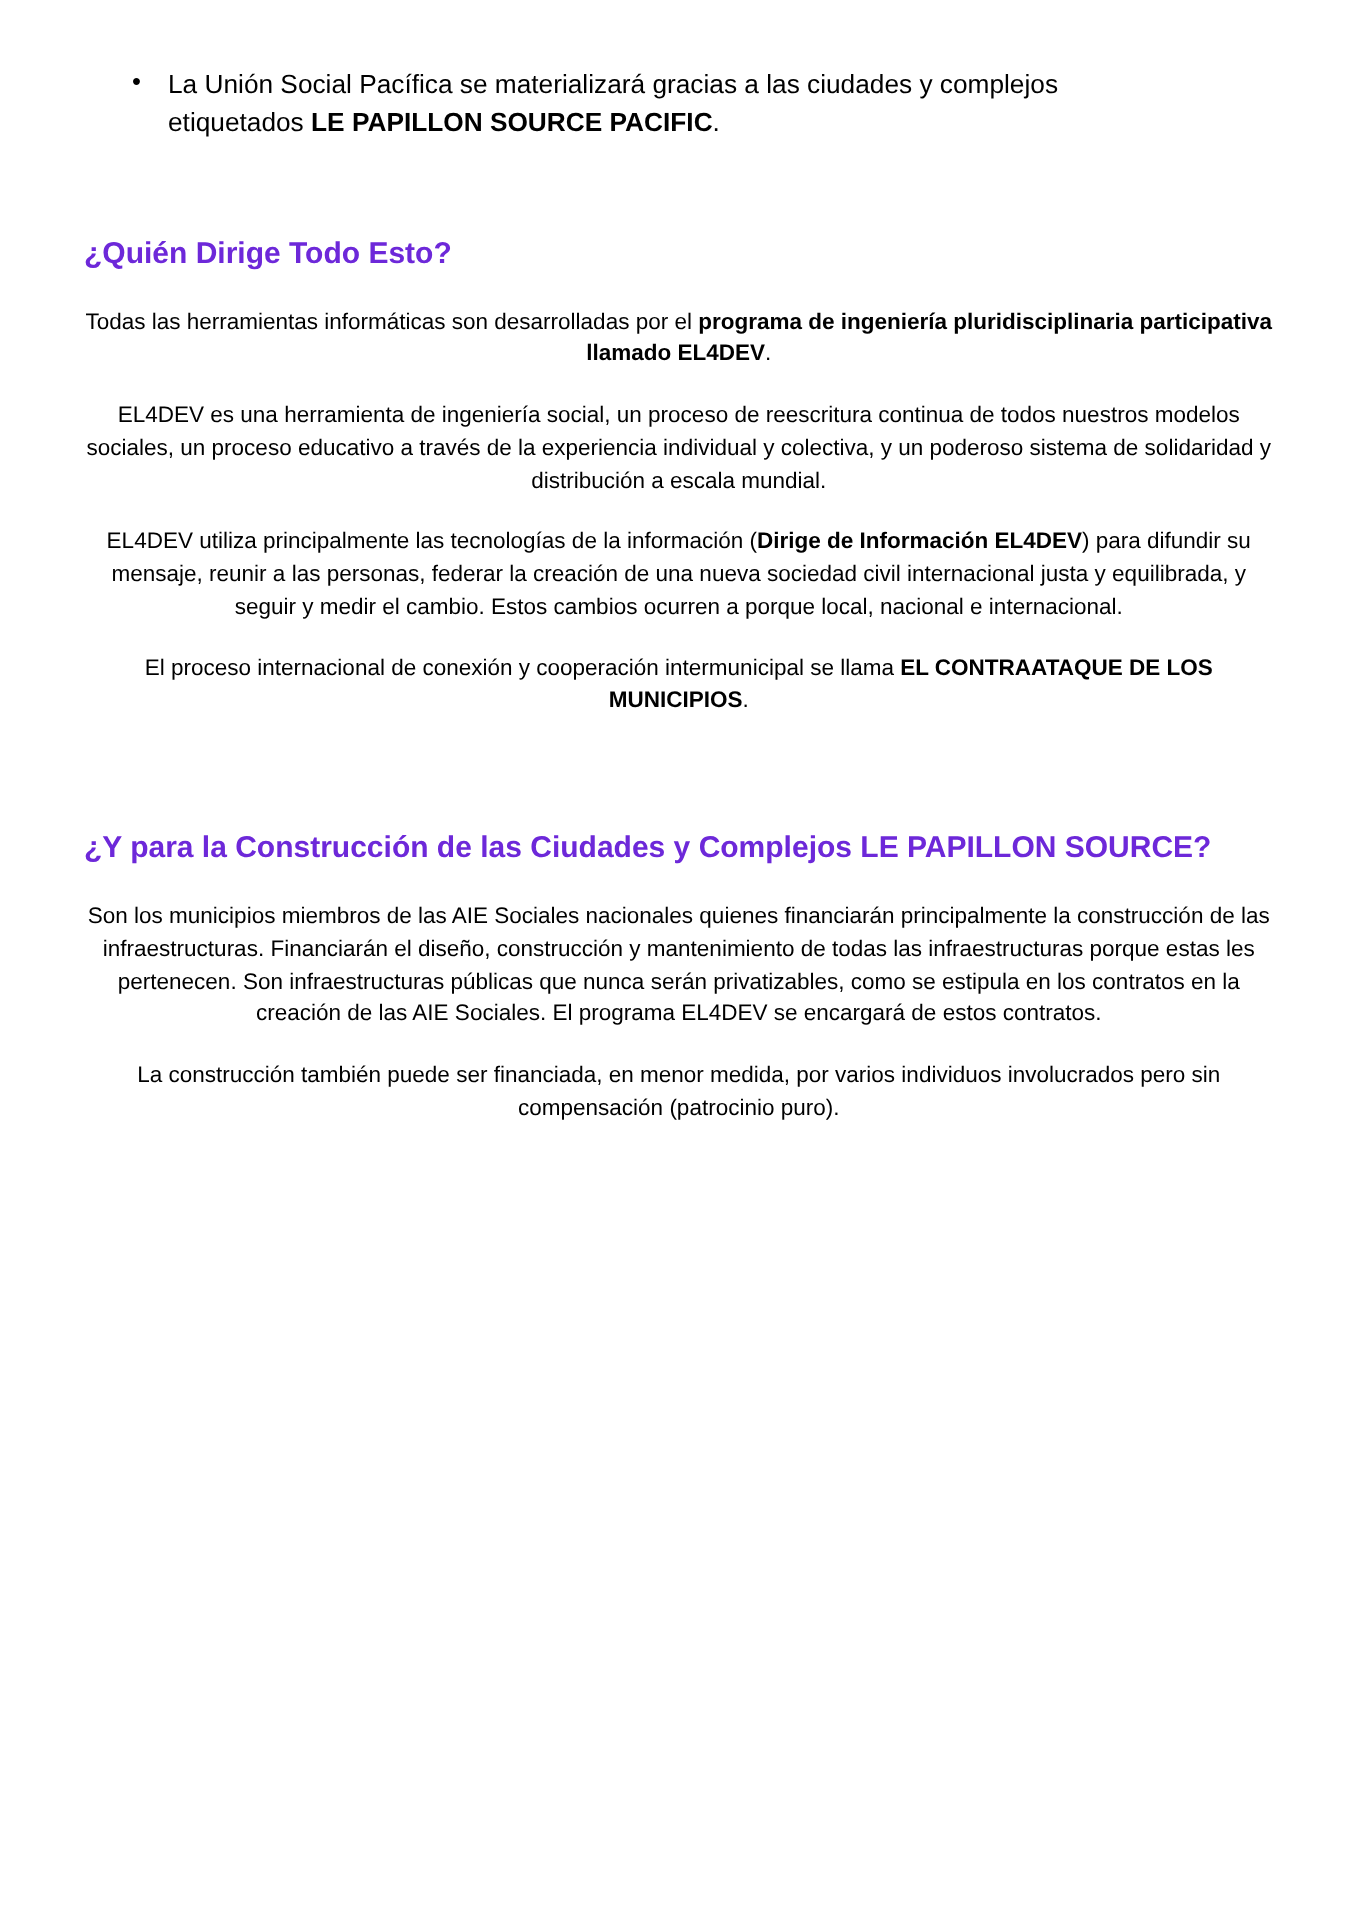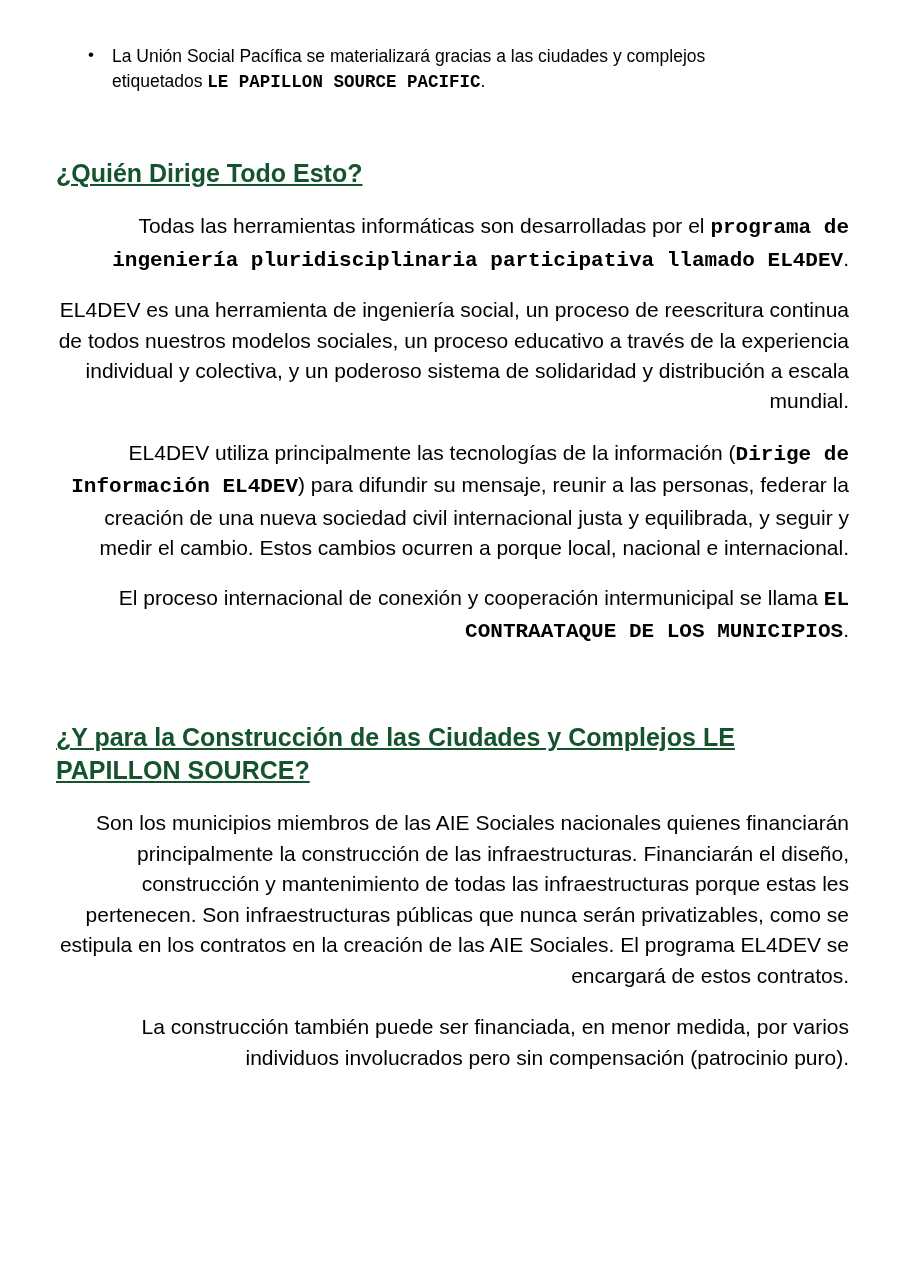--- a/index.html
+++ b/index.html
@@ -39,35 +39,34 @@
     position: absolute;
     left: 32px;
     top: -1px;
     font-size: 17px;
     line-height: 1.42;
     color: #000;
   }
   .spacer-lg { height: 62px; }
   .spacer-xl { height: 74px; }
   .heading {
-    color: #14532d;
-    font-size: 25px;
+    color: #6d28d9;
+    font-size: 20px;
     font-weight: bold;
     line-height: 1.3;
     margin: 0 0 22px 0;
-    text-decoration: underline;
   }
   .para {
-    font-size: 21px;
+    font-size: 15px;
     line-height: 1.45;
     margin: 0 0 19px 0;
-    text-align: right;
+    text-align: center;
   }
   .para:last-child { margin-bottom: 0; }
-  b { font-weight: bold; font-family: Liberation Mono, monospace; }
+  b { font-weight: bold; }
 </style>
 </head>
 <body>
 
 <div class="page">
 
   <ul class="bullet-list">
     <li class="bullet-item">
       <span>La Unión Social Pacífica se materializará gracias a las ciudades y complejos etiquetados </span><b>LE PAPILLON SOURCE PACIFIC</b><span>.</span>
     </li>

